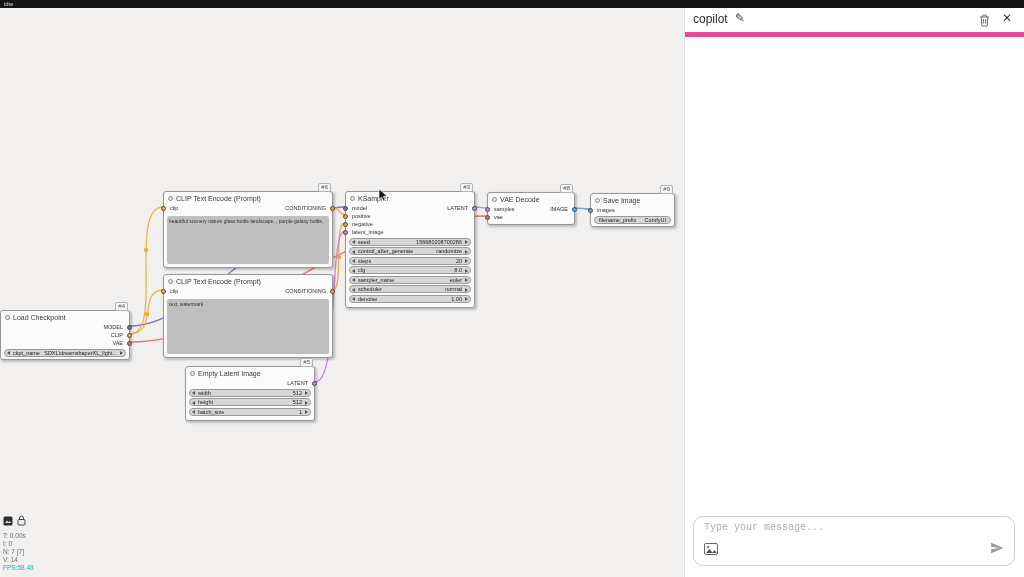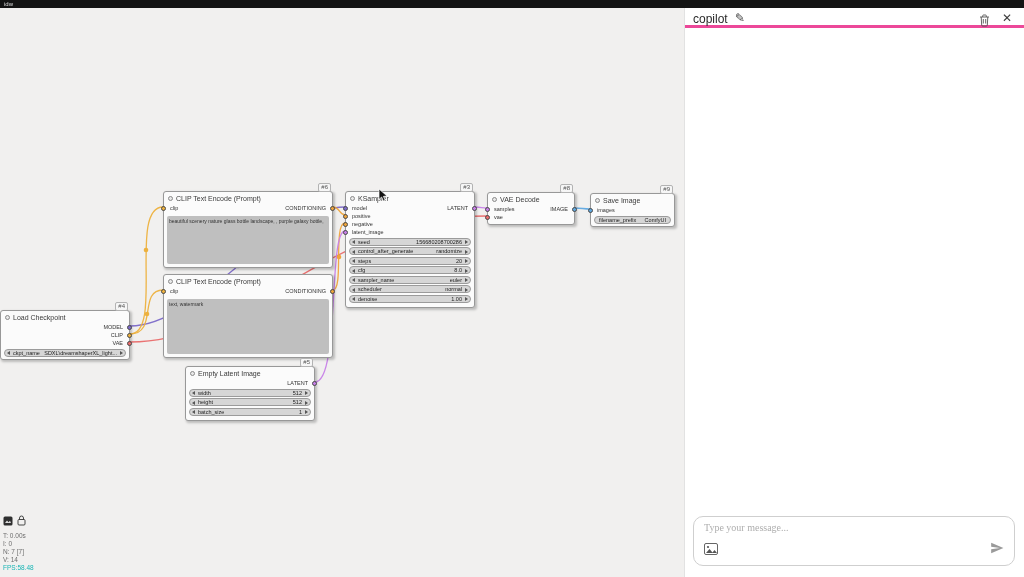--- a/index.html
+++ b/index.html
@@ -55,29 +55,29 @@
   #cursor{position:absolute;left:378px;top:189px;z-index:6}
 
   
   #corner-icons{position:absolute;left:3px;top:515px;z-index:2;display:flex;gap:4px;align-items:center}
   #stats{position:absolute;left:3px;top:532px;z-index:2;font-size:6.5px;line-height:8px;color:#6e6e6e}
   #stats .fps{color:var(--c-fps)}
 
   
   #copilot{position:absolute;left:684px;top:8px;width:340px;height:569px;background:#fff;
     border-left:1px solid #e2e2e2;z-index:3}
-  #cp-header{position:relative;height:20px;border-bottom:3px solid #ec4899}
+  #cp-header{position:relative;height:29px;border-bottom:5px solid #ec4899}
   #cp-title{position:absolute;left:8px;top:4px;font-size:12px;color:#2b2b2b}
   #cp-edit{position:absolute;left:50px;top:3px;font-size:12px;color:#3c3c3c;cursor:pointer}
   #cp-trash{position:absolute;right:34px;top:5px;cursor:pointer}
   #cp-close{position:absolute;right:12px;top:3px;font-size:12px;color:#3c3c3c;cursor:pointer}
   #cp-input{position:absolute;left:8px;bottom:11px;width:322px;height:50px;
     border:1px solid #cfcfcf;border-radius:10px;background:#fff}
   #cp-text{position:absolute;left:10px;top:5px;width:280px;border:none;outline:none;
-    font-size:10px;color:#333;font-family:Liberation Serif, serif}
+    font-size:10px;color:#333;font-family:Liberation Mono, monospace}
   #cp-text::placeholder{color:#aeaeae}
   #cp-img-icon{position:absolute;left:10px;bottom:6px;cursor:pointer}
   #cp-send{position:absolute;right:10px;bottom:6px;cursor:pointer}
 </style>
 </head>
 <body>
 
 <div id="page">
 
   <div id="topbar">

